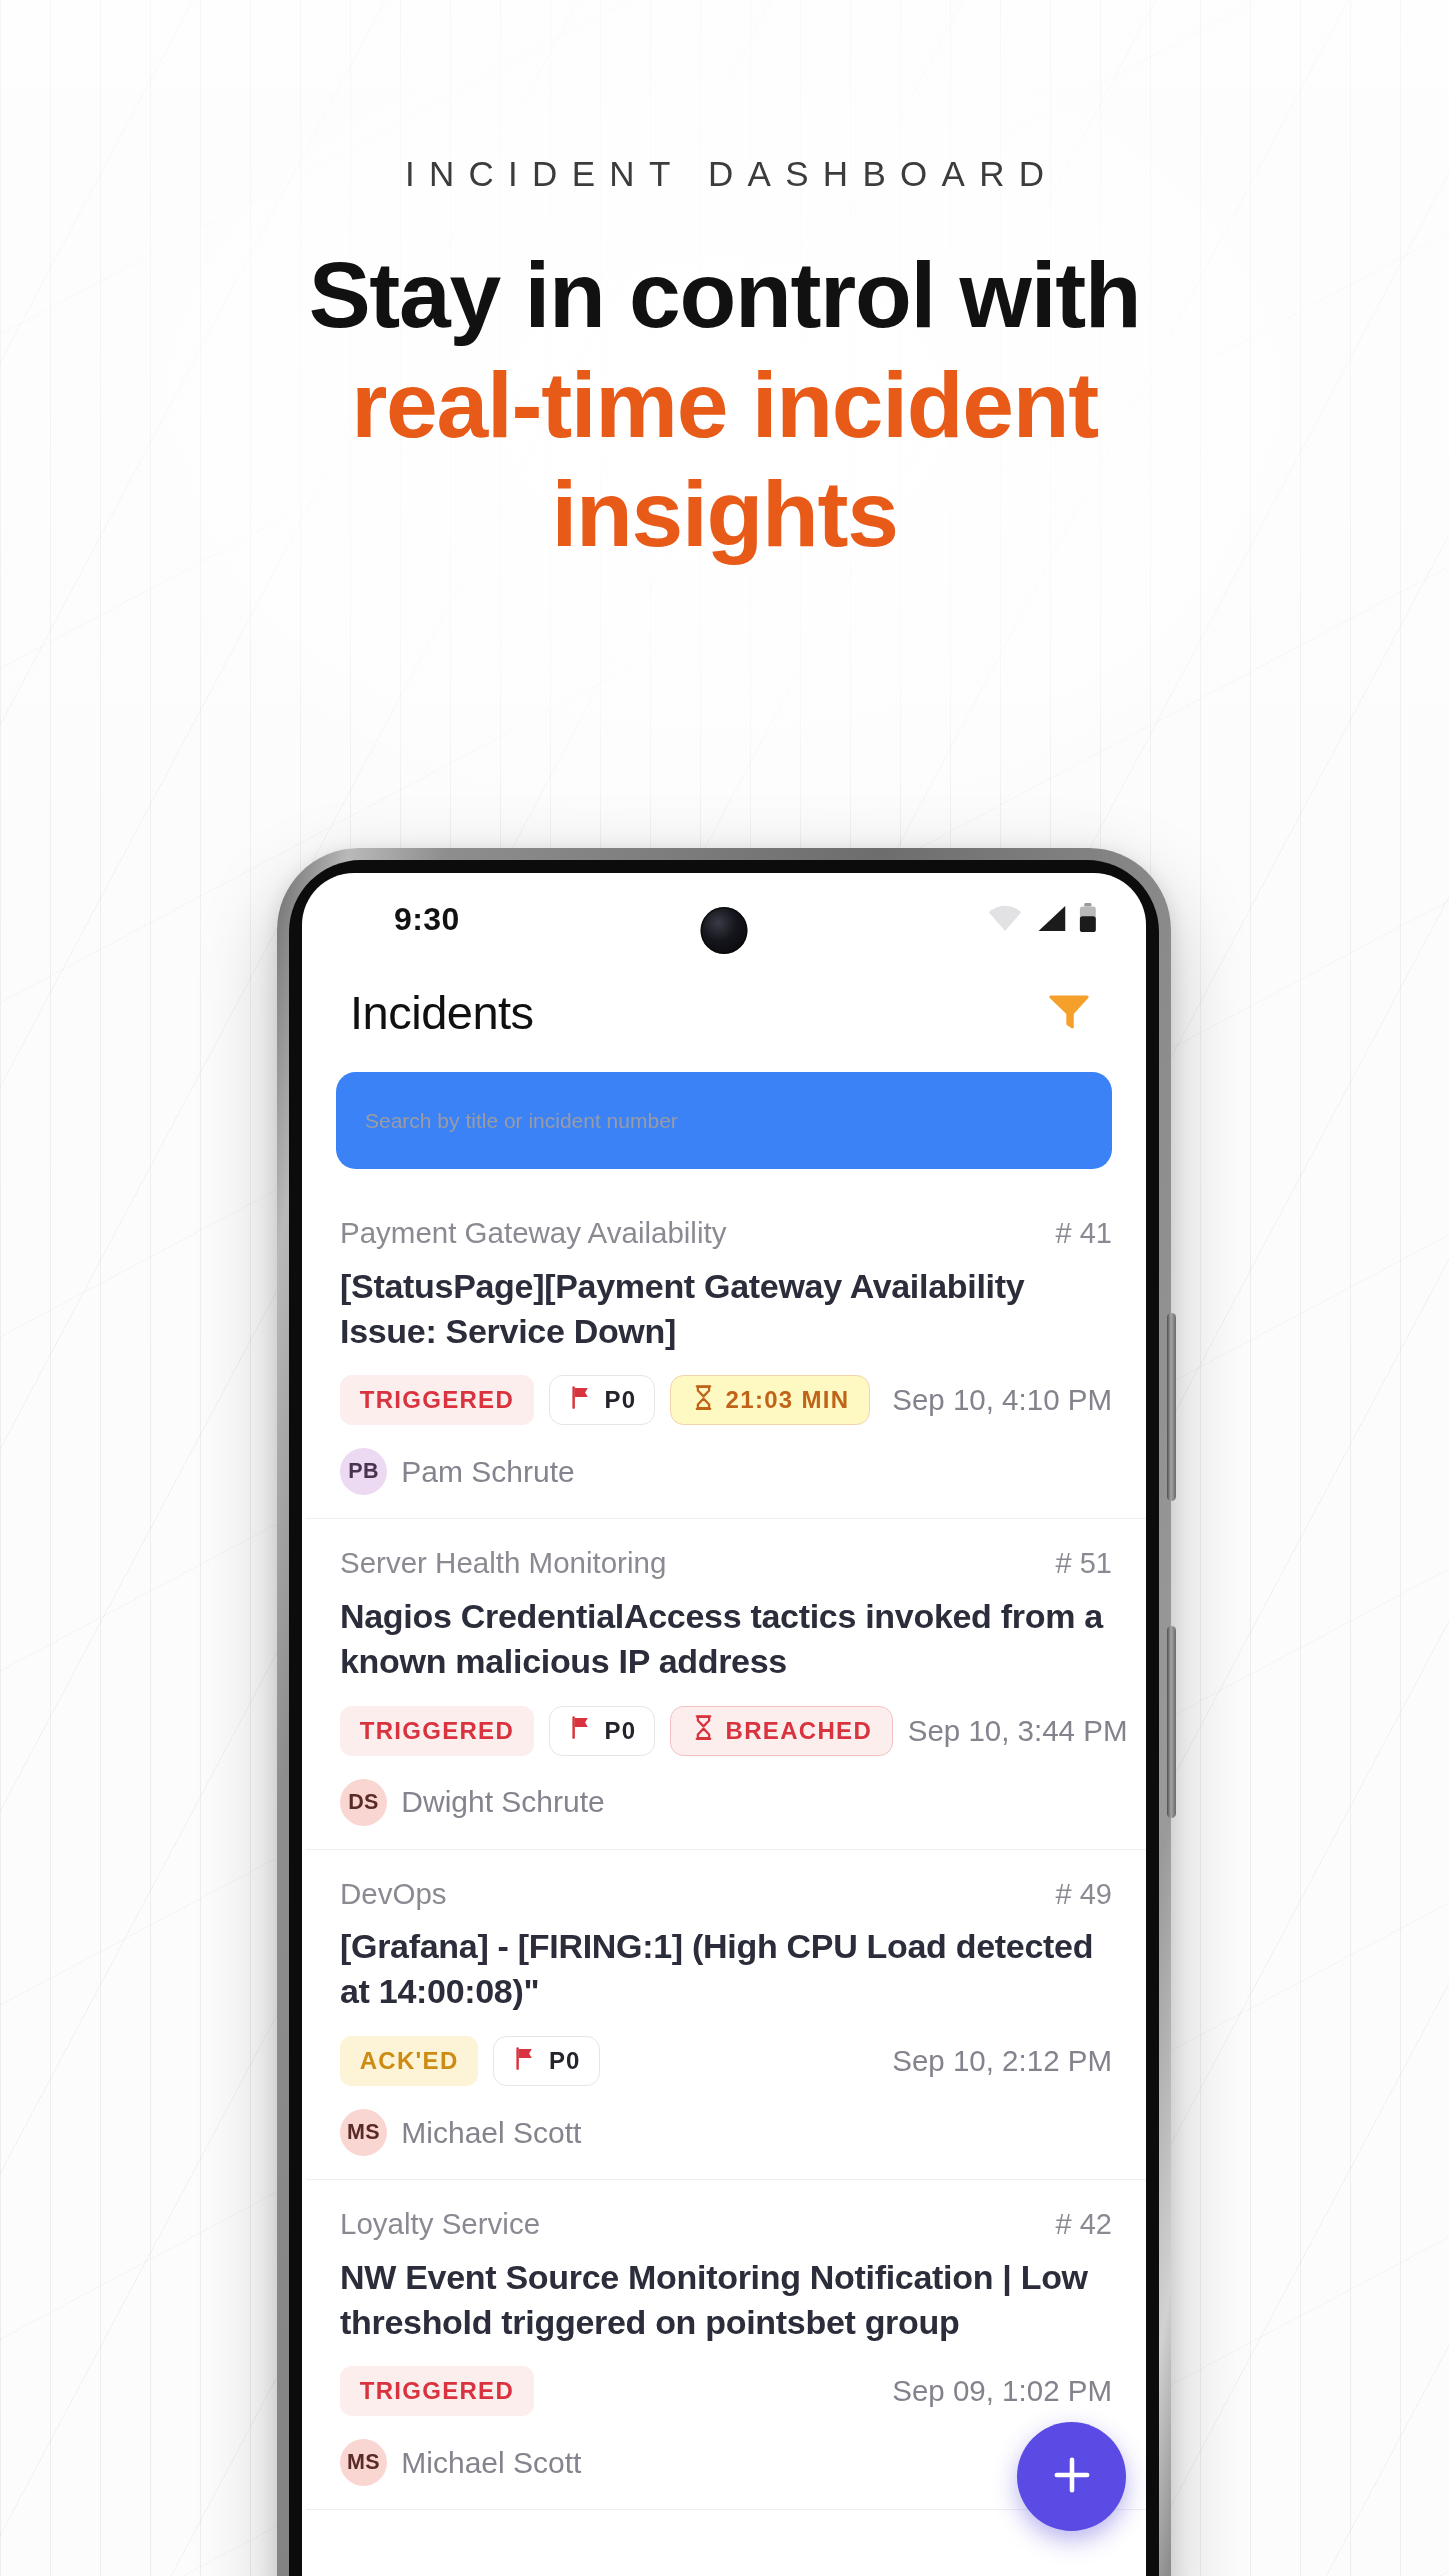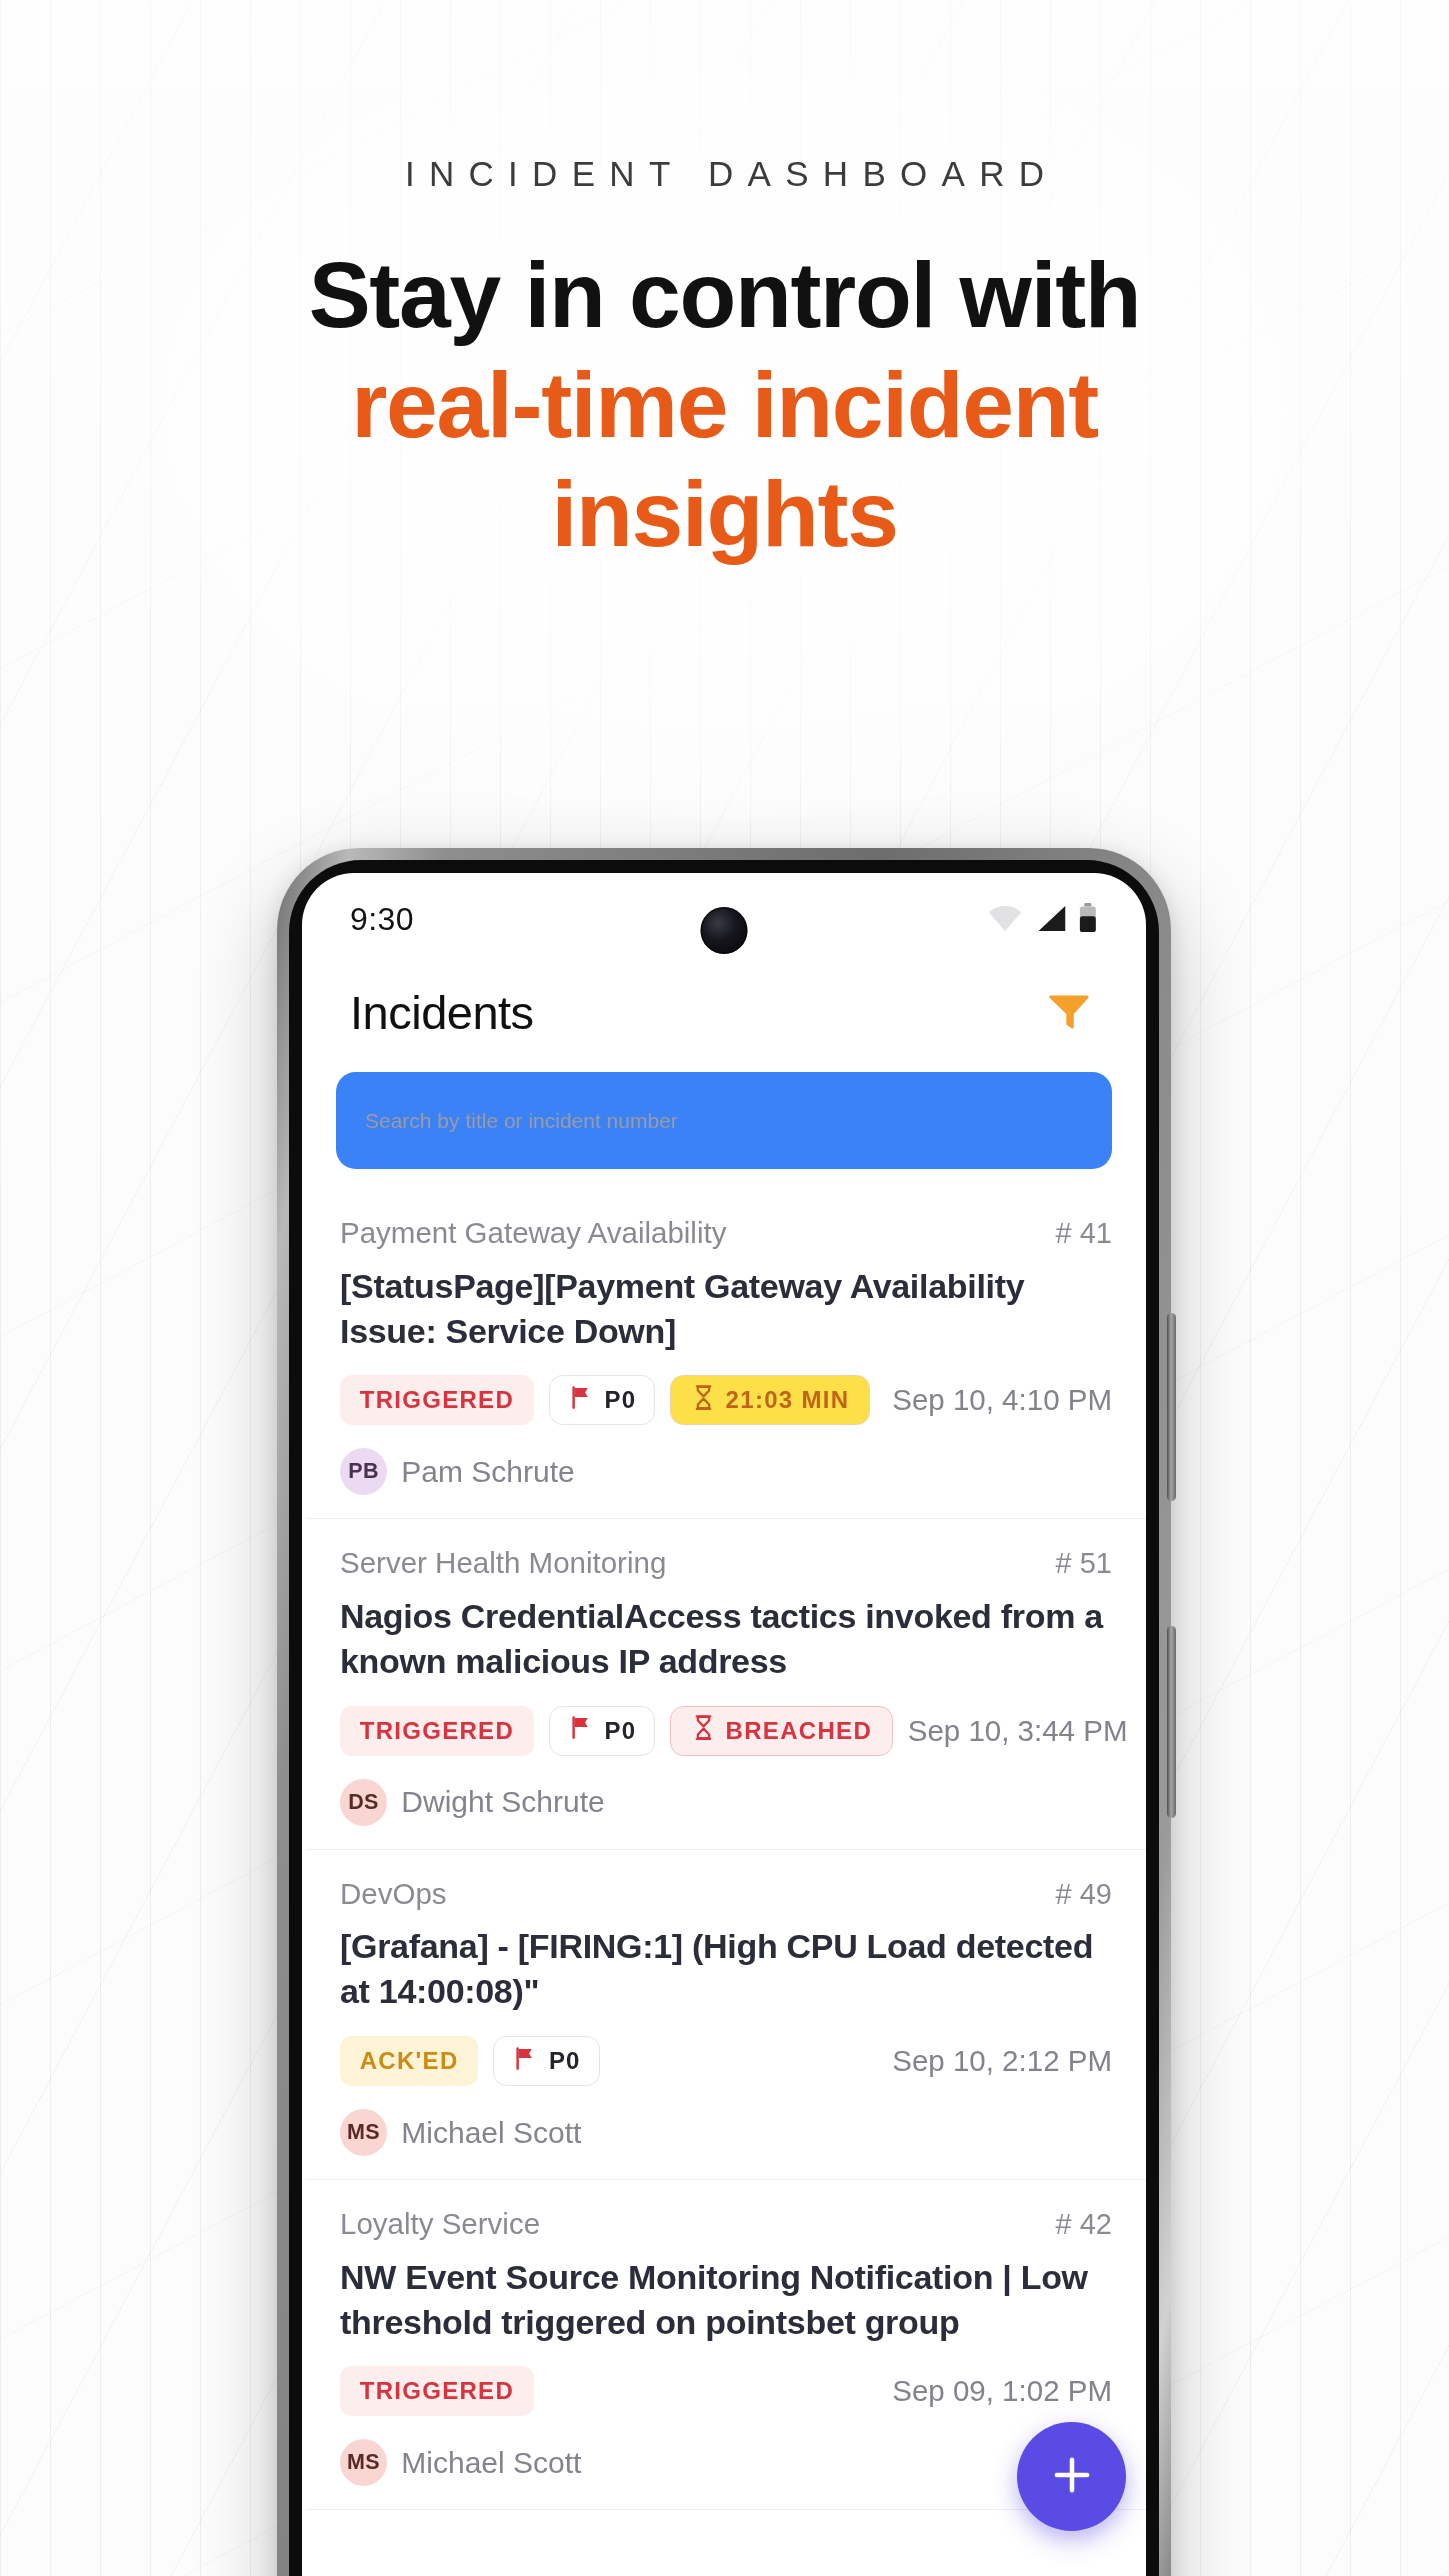--- a/index.html
+++ b/index.html
@@ -82,21 +82,21 @@
   }
   #btn-volume{ top:465px; height:188px; }
   #btn-power{  top:778px; height:192px; }
 
   
   #status-bar{
     position:relative; height:93px;
     display:flex; align-items:center;
     padding:0 48px;
   }
-  #status-time{ font-size:32px; font-weight:400; color:#121212; letter-spacing:0.4px; }
+  #status-time{ font-size:32px; font-weight:700; color:#121212; letter-spacing:0.4px;margin-left:44px; }
   #camera-hole{
     position:absolute; left:50%; top:34px; transform:translateX(-50%);
     width:47px; height:47px; border-radius:50%;
     background:radial-gradient(circle at 38% 34%, #3a3a46 0%, #15151c 42%, #050508 100%);
     box-shadow:0 0 0 1.8px rgba(0,0,0,0.55) inset, 0 0 4.5px rgba(60,90,70,0.35) inset;
   }
   #status-icons{ margin-left:auto; display:flex; align-items:center; gap:11.6px; }
   .si{ display:block; }
 
   
@@ -143,21 +143,21 @@
     white-space:nowrap;
   }
   .badge-triggered{ background:#fdeeee; color:#d9333f; }
   .badge-acked{ background:#fdf3d6; color:#cc8c14; }
   .badge-priority{
     background:#ffffff; color:#23242c;
     border:1.8px solid #e4e4e9; border-radius:13.4px;
     letter-spacing:1.1px; padding:0 18px;
   }
   .badge-timer{
-    background:#fde047; color:#bf6418;
+    background:#fef9c3; color:#bf6418;
     border:1.8px solid #f2d2ae; border-radius:13.4px;
     letter-spacing:1.3px;
   }
   .badge-breached{
     background:#fdeeee; color:#d9333f;
     border:1.8px solid #f3c0c2; border-radius:13.4px;
     letter-spacing:1.3px;
   }
   .card-time{
     margin-left:auto;

